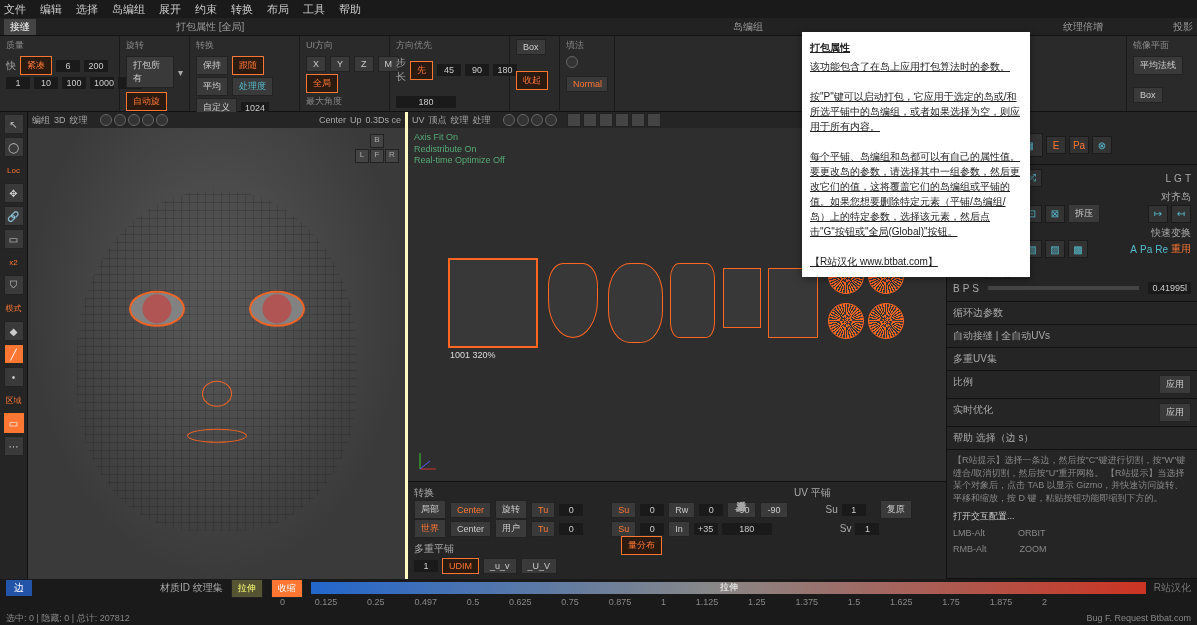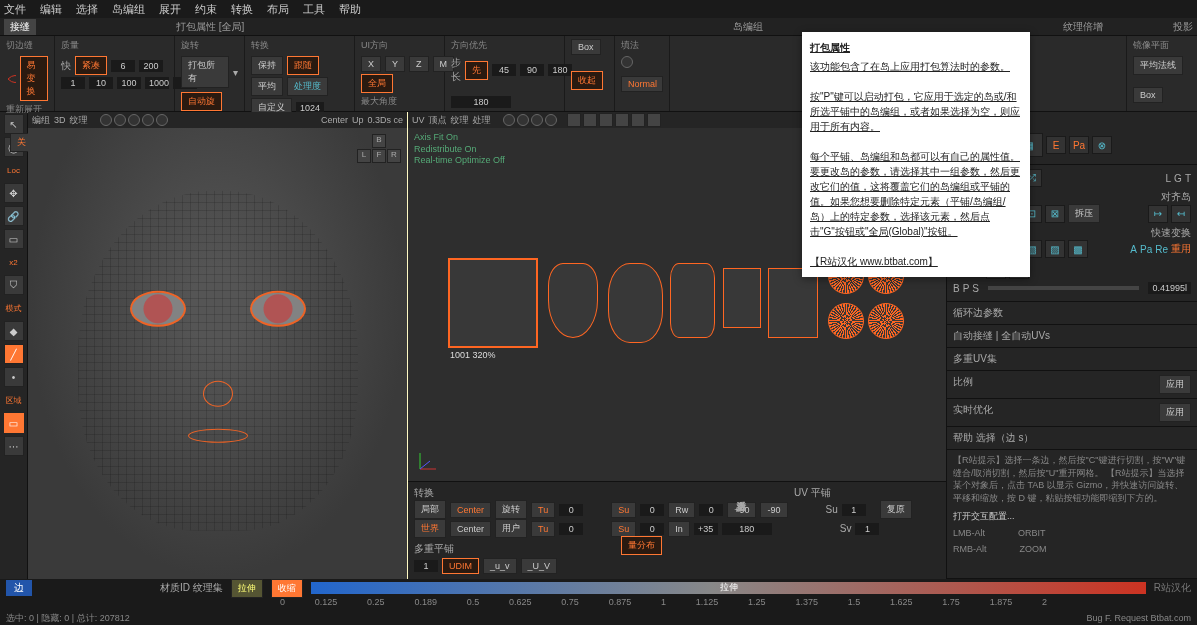--- a/index.html
+++ b/index.html
@@ -16,21 +16,21 @@
 .btn.orange { color:#ff7733; border-color:#ff7733; background:#2a1a10; }
 .btn.cyan { color:#5bc; }
 .icon-strip { display:flex; gap:2px; }
 .icon-sq { width:14px; height:14px; background:#444; border:1px solid #222; }
 .val { background:#1a1a1a; padding:1px 4px; font-size:9px; color:#ccc; min-width:24px; text-align:center; }
 .main { display:flex; height:calc(100% - 158px); }
 .toolbar-l { width:28px; background:#252525; display:flex; flex-direction:column; align-items:center; padding:2px 0; gap:3px; border-right:1px solid #111; }
 .tool { width:20px; height:20px; background:#3a3a3a; border:1px solid #222; cursor:pointer; display:flex; align-items:center; justify-content:center; font-size:10px; color:#ccc; }
 .tool.active { background:#ff7733; color:#fff; }
 .tool.txt { font-size:8px; color:#ff7733; background:transparent; border:none; }
-.view3d { flex:0 0 380px; background:#c2410c; position:relative; border-right:1px solid #fef9c3; }
+.view3d { flex:0 0 380px; background:#c2410c; position:relative; border-right:3px solid #fef9c3; }
 .view3d-hdr { height:16px; background:#252525; display:flex; align-items:center; gap:4px; padding:0 4px; font-size:9px; }
 .view3d-canvas { height:calc(100% - 16px); background:radial-gradient(ellipse at 50% 40%, #555 10%, #3a3a3a 70%); position:relative; overflow:hidden; }
 .face { position:absolute; left:50%; top:50%; transform:translate(-50%,-48%); width:280px; height:340px; background:linear-gradient(135deg,#b8a8a0 40%,#706058 70%); border-radius:48% 48% 42% 42%; opacity:0.9;
  background-image:repeating-linear-gradient(0deg,rgba(0,0,0,.15) 0 1px,transparent 1px 8px),repeating-linear-gradient(90deg,rgba(0,0,0,.15) 0 1px,transparent 1px 8px); }
 .eye { position:absolute; width:56px; height:36px; border:2px solid #ff6622; border-radius:50%; background:radial-gradient(circle at 50% 50%,#b55 0 14px,#888 15px); }
 .eye.l { left:52px; top:100px; } .eye.r { right:52px; top:100px; }
 .nose { position:absolute; left:50%; top:190px; transform:translateX(-50%); width:30px; height:26px; border:1px solid #ff6622; border-radius:50%; }
 .mouth { position:absolute; left:50%; top:238px; transform:translateX(-50%); width:60px; height:14px; border:1px solid #ff6622; border-radius:50%; }
 .viewuv { flex:1; background:#2a2a2a; position:relative; border-right:1px solid #111; display:flex; flex-direction:column; }
 .uv-hdr { height:16px; background:#252525; display:flex; align-items:center; gap:4px; padding:0 4px; font-size:9px; }
@@ -72,38 +72,20 @@
 
 <div class="topbar">
   <span class="active">接缝</span>
   <span style="margin-left:120px">打包属性 [全局]</span>
   <span style="margin-left:auto;margin-right:280px">岛编组</span>
   <span>纹理倍增</span>
   <span style="margin-left:50px">投影</span>
 </div>
 
 <div class="ribbon">
-  <div class="panel" style="width:55px">
-    <span class="panel-title">切边缝</span>
-    <div class="row">
-        <svg width="18" height="14">
-          <path d="M2 7 Q9 0 16 7 Q9 14 2 7" fill="none" stroke="#cc3322"></path>
-        </svg>
-      <span class="btn orange">易变换</span>
-      </div>
-    <span class="panel-title">重新展开</span>
-    <div class="row">
-        <svg width="18" height="14">
-          <path d="M2 7 Q9 0 16 7 Q9 14 2 7" fill="none" stroke="#cc3322"></path>
-        </svg>
-      <span class="btn" style="color:#ff7733">关</span>
-      <span class="btn">实时展</span>
-      <span class="btn">实时优</span>
-      </div>
-  </div>
   <div class="panel" style="width:120px">
     <span class="panel-title">质量</span>
     <div class="row">
         <span>快</span>
       <span class="btn orange">紧凑</span>
       <span class="val">6</span>
       <span class="val">200</span>
       </div>
     <div class="row">
       <span class="val">1</span>
@@ -453,21 +435,21 @@
     <span class="btn" style="background:#ff7733;color:#fff">收缩</span>
     <div class="gradient">
       <span style="position:absolute;left:49%;top:-1px;color:#fff;font-size:9px">拉伸</span>
     </div>
     <span style="color:#777">R站汉化</span>
   </div>
   <div class="foot-row2" style="padding-left:280px;gap:0;justify-content:space-between;padding-right:150px">
     <span>0</span>
       <span>0.125</span>
       <span>0.25</span>
-      <span>0.189</span>
+      <span>0.497</span>
       <span>0.5</span>
       <span>0.625</span>
       <span>0.75</span>
       <span>0.875</span>
       <span>1</span>
       <span>1.125</span>
       <span>1.25</span>
       <span>1.375</span>
       <span>1.5</span>
       <span>1.625</span>

